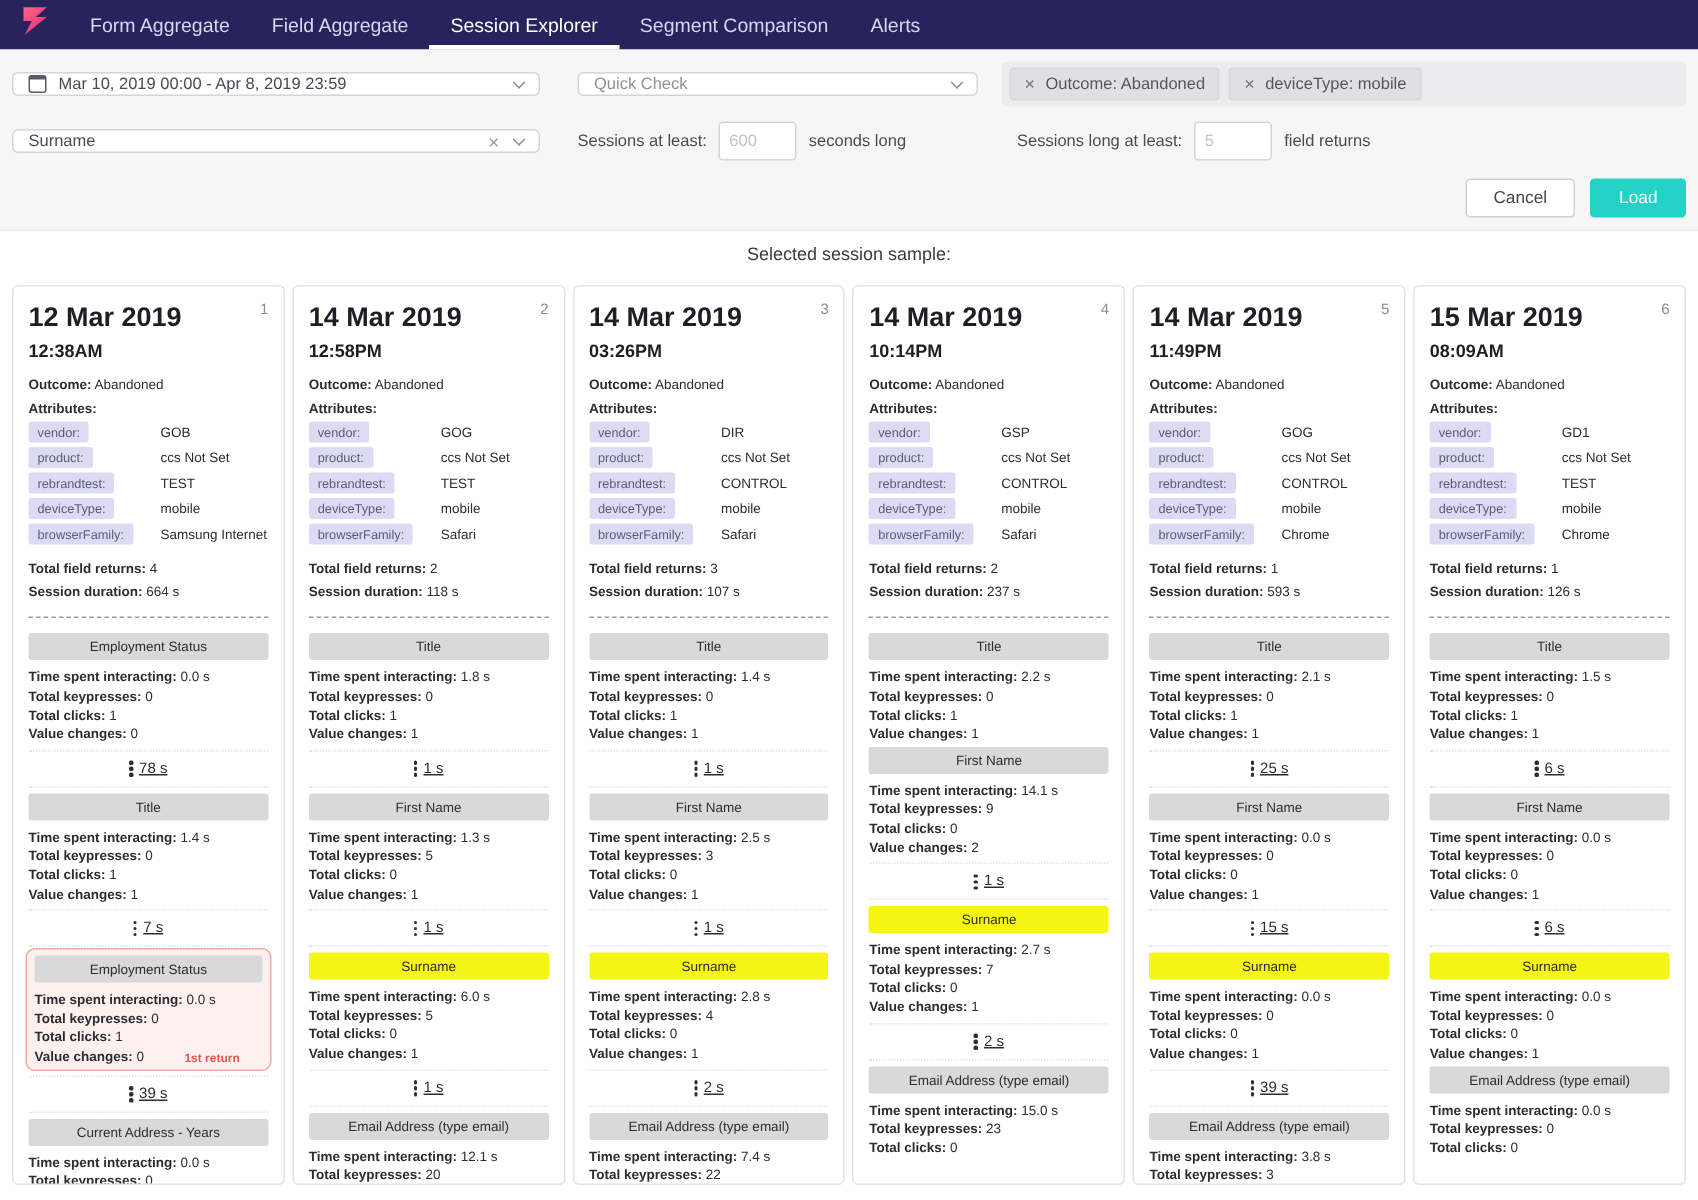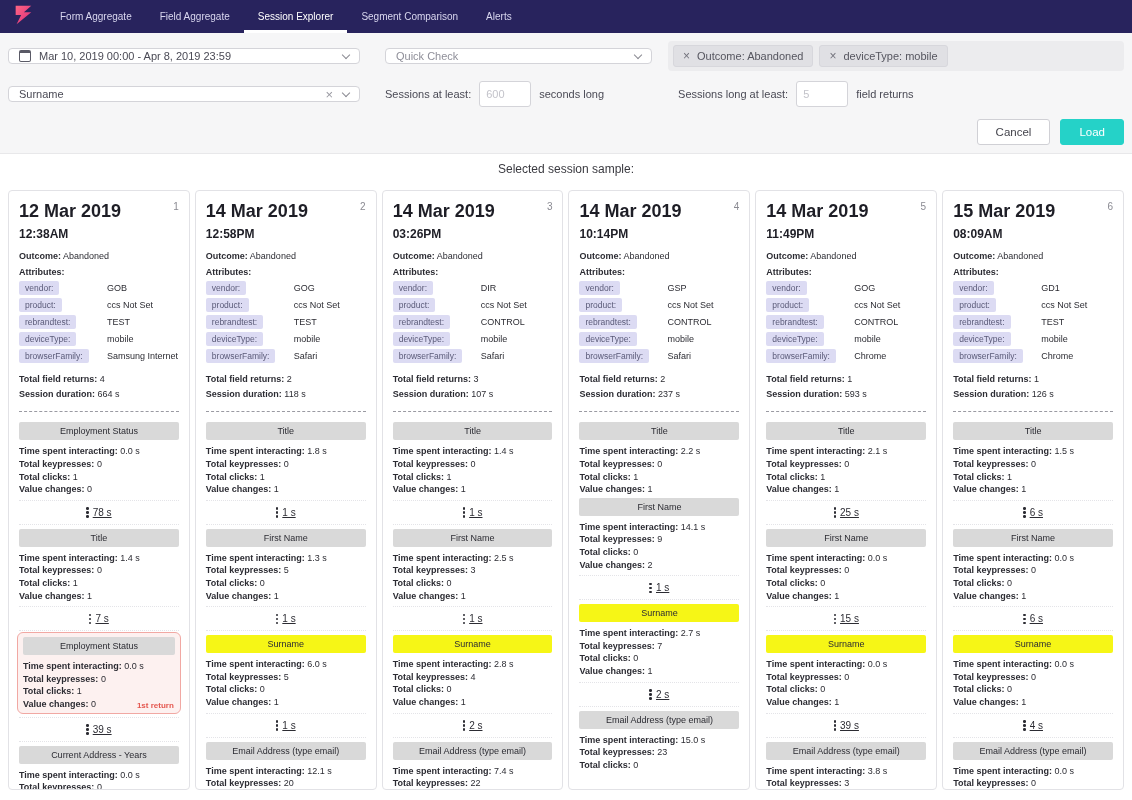--- a/index.html
+++ b/index.html
@@ -3,21 +3,21 @@
 <meta charset="utf-8">
 <style>
   * { margin:0; padding:0; box-sizing:border-box; }
   html,body { width:1132px; height:800px; overflow:hidden; }
   body { font-family:"Liberation Sans", sans-serif; background:#fff; color:#2c2c33; }
 
   
   .nav { height:33px; background:#28235d; display:flex; align-items:stretch; }
   .logo { width:46px; display:flex; align-items:center; justify-content:center; cursor:pointer; }
   .nav-tabs { display:flex; align-items:stretch; }
-  .nav-tab { color:#d9d7ef; font-size:10px; display:flex; align-items:center; padding:3px 14px 0;
+  .nav-tab { color:#d9d7ef; font-size:13px; display:flex; align-items:center; padding:3px 14px 0;
              border-bottom:3px solid transparent; cursor:pointer; white-space:nowrap; }
   .nav-tab.active { color:#ffffff; border-bottom-color:#ffffff; }
 
   
   .filter-bar { background:#f6f6f7; border-bottom:1px solid #e8e8ea; padding:8px; }
   .frow { display:flex; align-items:center; }
   .frow + .frow { margin-top:10px; }
   .inputbox { background:#fff; border:1px solid #d4d4d9; border-radius:4px; height:16px;
               display:flex; align-items:center; padding:0 10px; font-size:11px; color:#4a4a55; cursor:pointer; }
   .date-input { width:352px; gap:8px; }
@@ -64,21 +64,21 @@
   .totline { margin-top:10px; }
   .totline + .totline { margin-top:2px; }
   .dash-sep { border-top:1px dashed #9a9aa2; margin:11px 0 10px; }
 
   .field-block { margin:2px 0; position:relative; }
   .field-header { background:#d9d9d9; border-radius:2px; text-align:center; font-size:9px; color:#2c2c33;
                   padding:4px 2px; margin-bottom:5px; white-space:nowrap; overflow:hidden; }
   .field-block.highlight .field-header { background:#f6f616; }
   .field-block.returned { border:1px solid #f1a8a3; background:#fdf1f0; border-radius:6px;
                           padding:4px 5px 2px; margin:-3px -2px -1px; }
-  .return-tag { position:absolute; right:6px; bottom:3px; font-size:8px; font-weight:bold; color:#e4574f; }
+  .return-tag { position:absolute; right:20px; bottom:3px; font-size:8px; font-weight:bold; color:#e4574f; }
   .gap-row { display:flex; align-items:flex-end; justify-content:center; gap:4px; padding:6px 0; margin:4px 0;
              border-top:1px dotted #e4e4e8; border-bottom:1px dotted #e4e4e8; font-size:10px; color:#2c2c33;text-decoration:underline; }
   .dots { display:flex; flex-direction:column; gap:1.5px; }
   .dots i { width:2.5px; height:2.5px; border-radius:50%; background:#2c2c33; display:block; }
 </style>
 </head>
 <body>
 
 <nav class="nav">
   <div class="logo">
@@ -636,28 +636,20 @@
             </span>
             <span class="gap-val">6 s</span>
           </div>
           <div class="field-block highlight">
             <div class="field-header">Surname</div>
             <div class="metric"><b>Time spent interacting:</b> 0.0 s</div>
             <div class="metric"><b>Total keypresses:</b> 0</div>
             <div class="metric"><b>Total clicks:</b> 0</div>
             <div class="metric"><b>Value changes:</b> 1</div>
           </div>
-          <div class="gap-row">
-            <span class="dots">
-              <i></i>
-              <i></i>
-              <i></i>
-            </span>
-            <span class="gap-val">4 s</span>
-          </div>
           <div class="field-block">
             <div class="field-header">Email Address (type email)</div>
             <div class="metric"><b>Time spent interacting:</b> 0.0 s</div>
             <div class="metric"><b>Total keypresses:</b> 0</div>
             <div class="metric"><b>Total clicks:</b> 0</div>
           </div>
         </div>
       </article>
     </div>
 </main>

